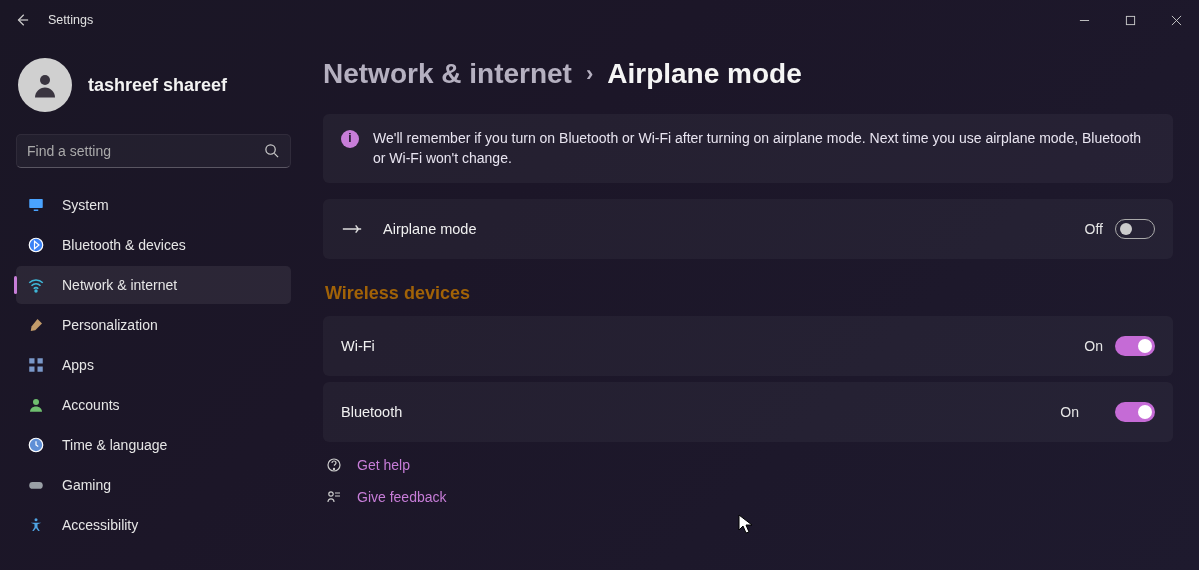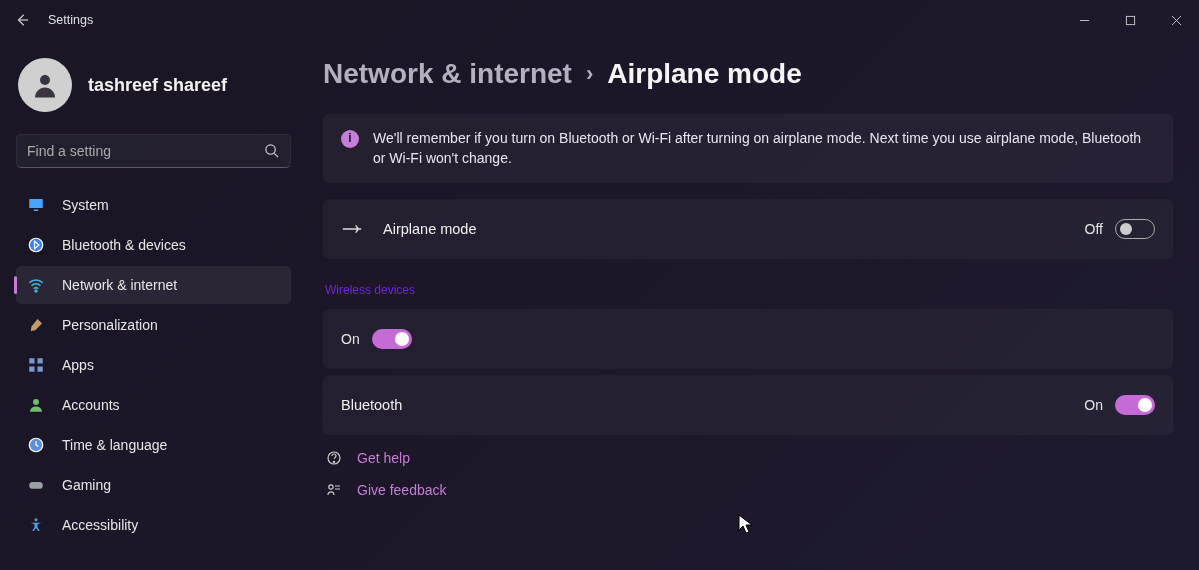--- a/index.html
+++ b/index.html
@@ -97,21 +97,21 @@
   .card .clabel { font-size:14.5px; flex:1; color:#f0f0f0; }
   .card .cstate { font-size:14px; color:#e6e6e6; margin-right:12px; }
   .toggle {
     width:40px; height:20px; border-radius:20px;
     position:relative;
   }
   .toggle.off { background:transparent; border:1px solid #aaa; }
   .toggle.off .knob { width:12px; height:12px; border-radius:50%; background:#ccc; position:absolute; top:3px; left:4px; }
   .toggle.on { background:#c56bd6; }
   .toggle.on .knob { width:14px; height:14px; border-radius:50%; background:#fff; position:absolute; top:3px; right:3px; }
-  .section-title { font-size:12px; font-weight:400; margin:24px 0 12px 2px; color:#6d28d9; }
+  .section-title { font-size:18px; font-weight:700; margin:24px 0 12px 2px; color:#a16207; }
   .linkrow { display:flex; align-items:center; font-size:14px; color:#c77dd8; margin:14px 0 4px 2px; }
   .linkrow .licon { width:18px; height:18px; margin-right:14px; color:#ccc; display:flex; align-items:center; justify-content:center; }
   .cursor { position:absolute; left:738px; top:514px; pointer-events:none; }
 </style>
 </head>
 <body>
 
 <div class="titlebar">
   <div class="back">
     <svg viewBox="0 0 16 16" width="14" height="14" fill="none" stroke="currentColor" stroke-width="1.4">
@@ -270,26 +270,27 @@
       <div class="cstate">Off</div>
       <div class="toggle off">
           <div class="knob"></div>
         </div>
     </div>
 
     <div class="section-title">Wireless devices</div>
 
     <div id="wireless-list">
         <div class="card" style="padding-left: 18px;">
+          <div class="clabel" style="margin-left:0">Wi-Fi</div>
           <div class="cstate">On</div>
           <div class="toggle on">
             <div class="knob"></div>
           </div>
         </div>
-        <div class="card" style="padding-left: 18px;">
+        <div class="card" style="padding-left: 18px; gap: 24px;">
           <div class="clabel" style="margin-left:0">Bluetooth</div>
           <div class="cstate">On</div>
           <div class="toggle on">
             <div class="knob"></div>
           </div>
         </div>
       </div>
 
     <div class="linkrow">
       <span class="licon">

